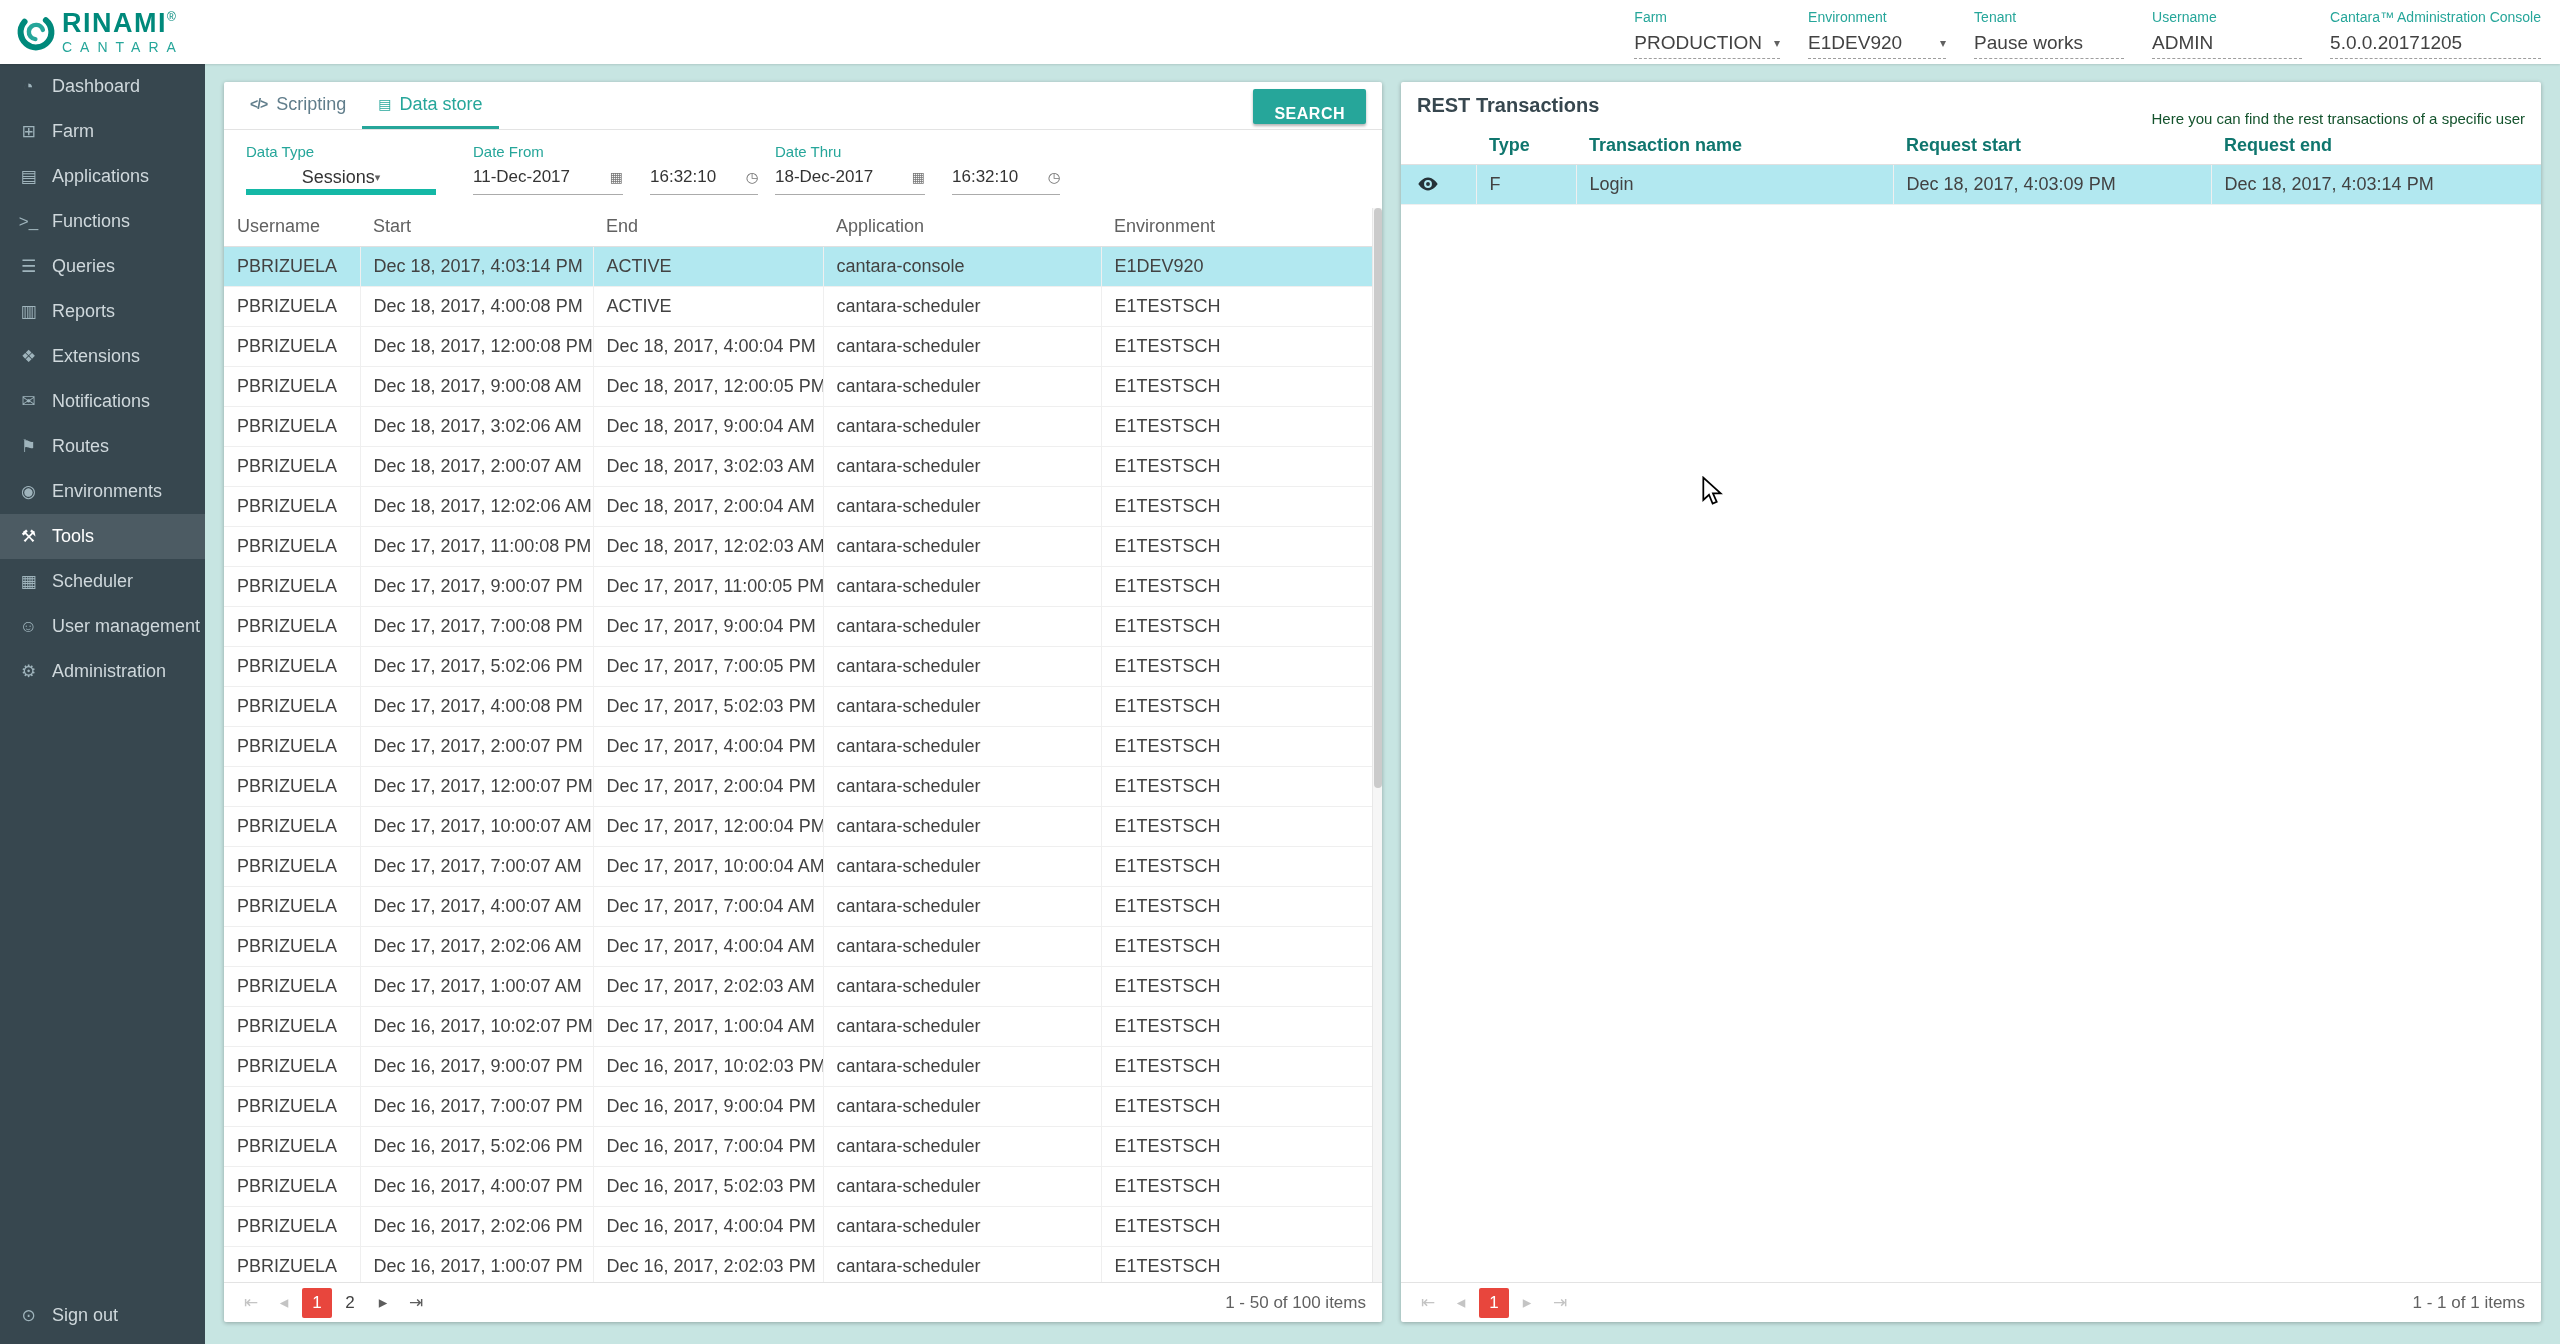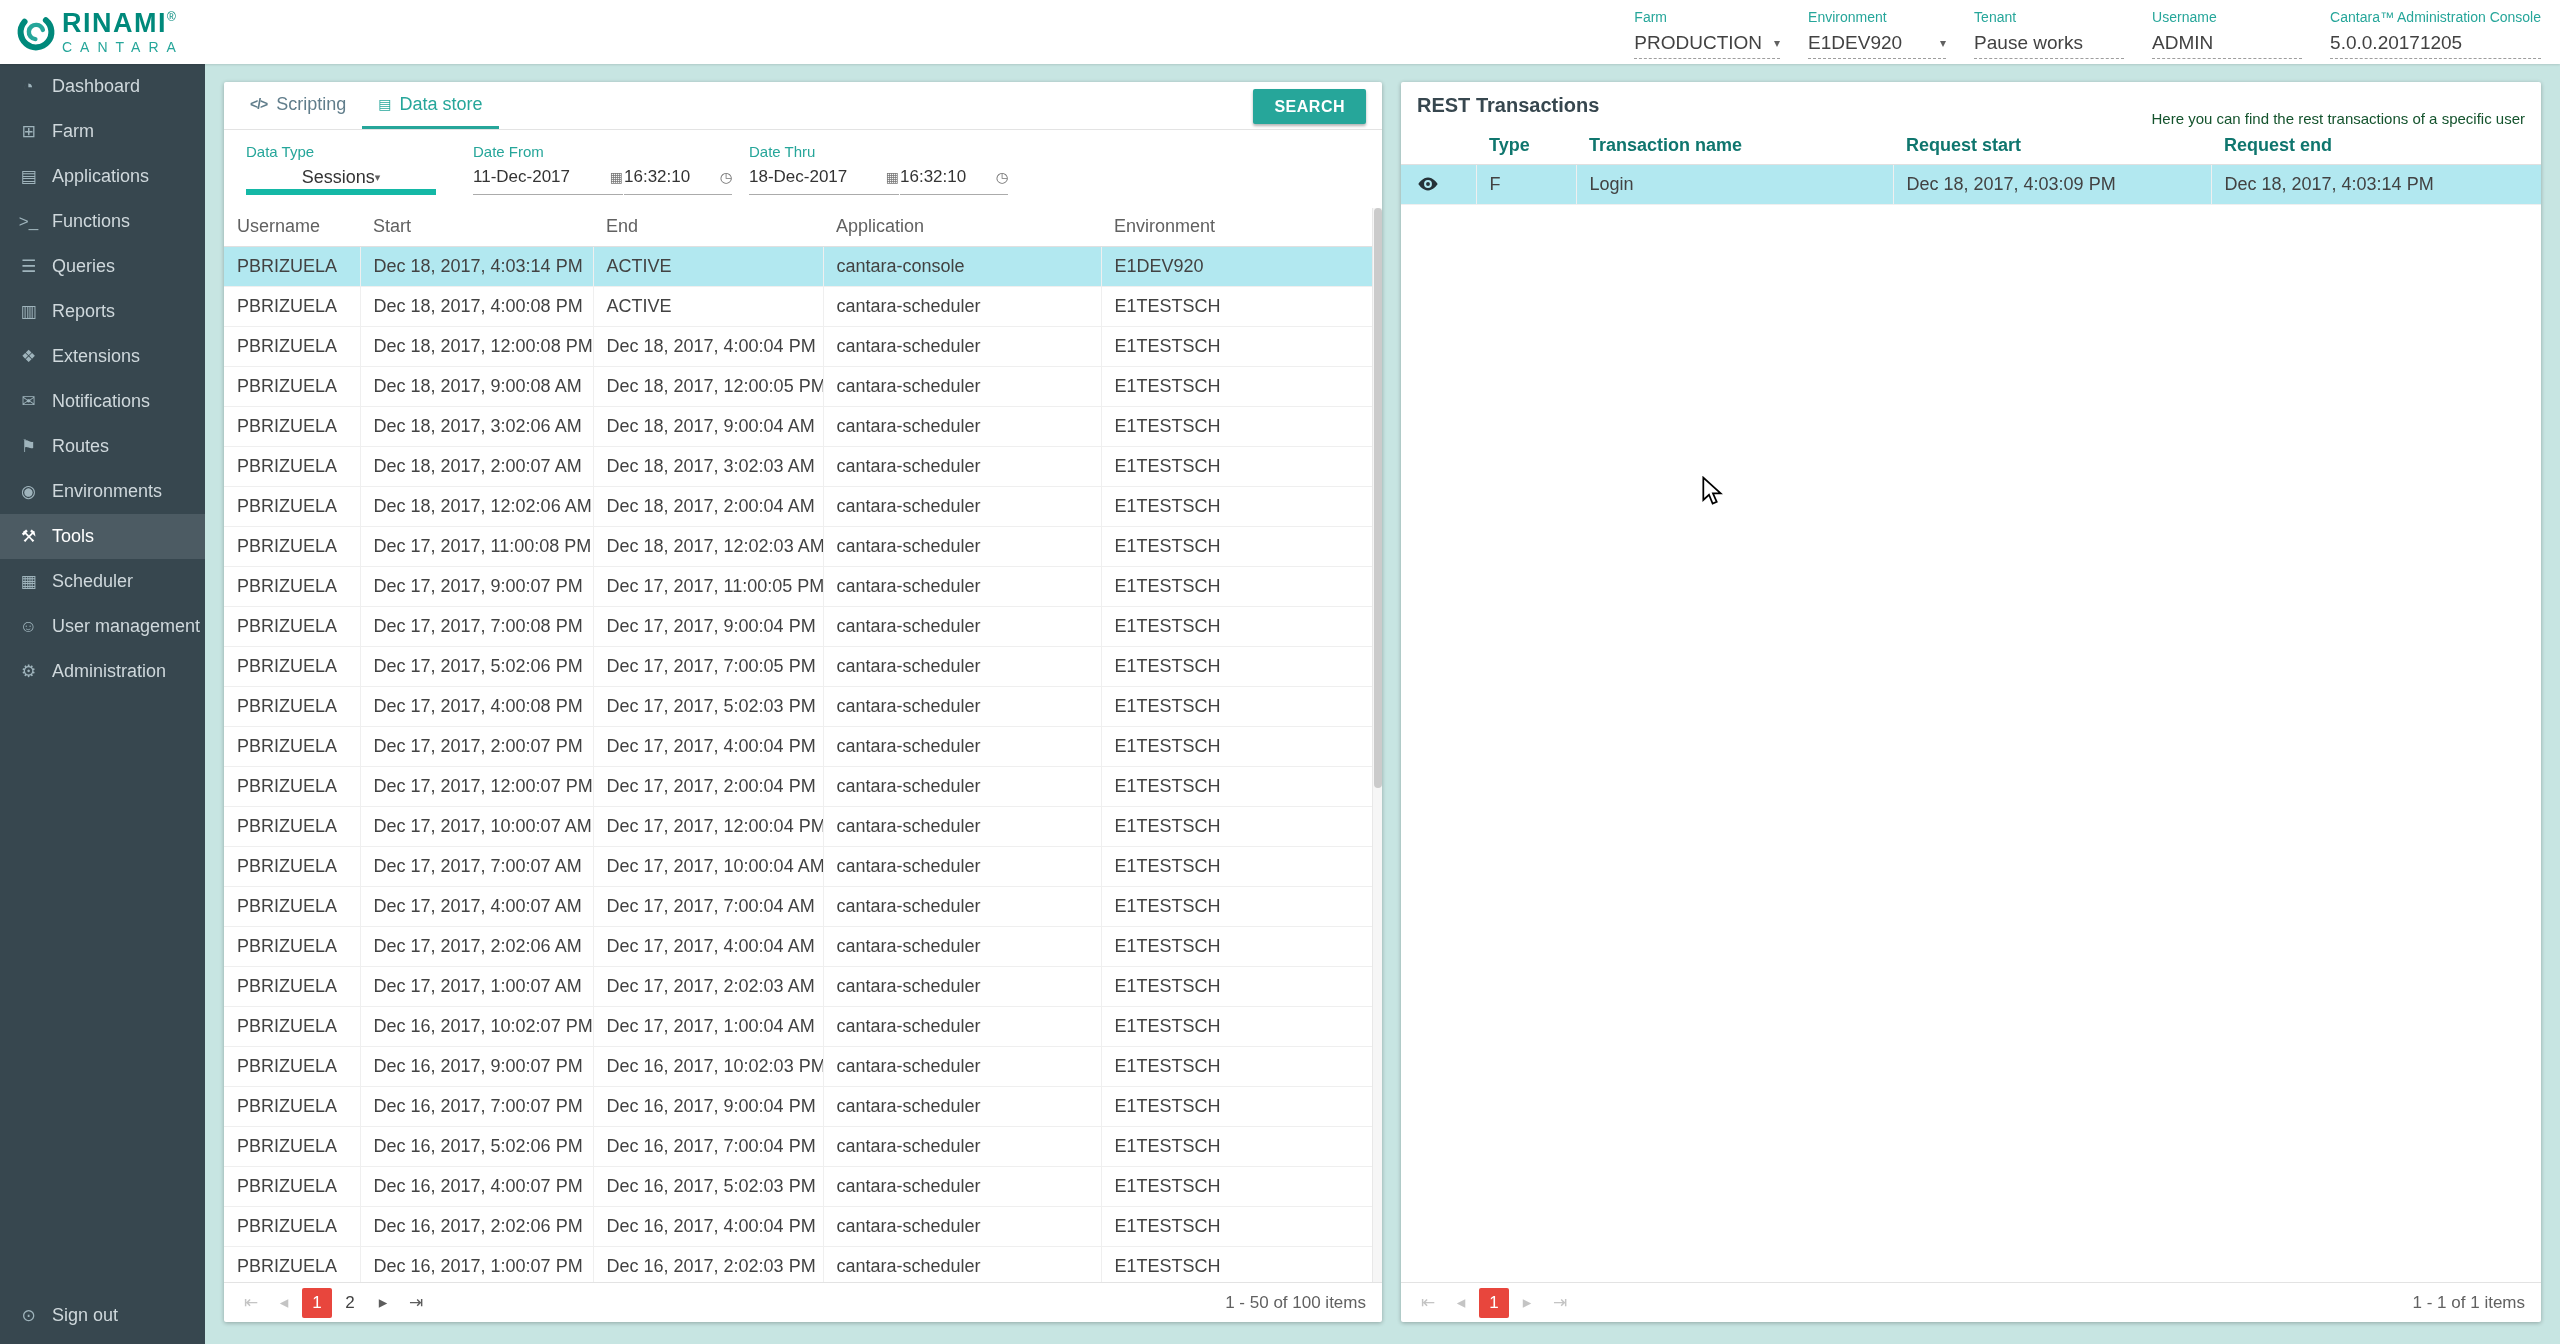--- a/index.html
+++ b/index.html
@@ -34,29 +34,29 @@
   
   .main { position:absolute; top:64px; left:205px; right:0; bottom:0; background:#c7e5e2; }
   .panel { position:absolute; top:18px; height:1240px; background:#fff; border-radius:2px; box-shadow:0 1px 4px rgba(0,0,0,.28); display:flex; flex-direction:column; overflow:hidden; }
   .left-panel { left:19px; width:1158px; }
   .right-panel { left:1196px; width:1140px; }
   
   .tabbar { height:48px; border-bottom:1px solid #e3e3e3; display:flex; align-items:stretch; position:relative; padding-left:10px; flex:none; }
   .tab { display:flex; align-items:center; gap:9px; padding:0 16px; font-size:18px; color:#607d8b; border-bottom:3px solid transparent; cursor:pointer; }
   .tab.selected { color:#26a69a; border-bottom-color:#26a69a; }
   .tab-icon { font-size:14px; font-weight:bold; letter-spacing:-1px; }
-  .search-btn { position:absolute; right:16px; top:7px; height:35px; padding:8px 21px; background:#26a69a; color:#fff; border:none; border-radius:2px; font-size:16px; font-weight:bold; letter-spacing:.5px; box-shadow:0 2px 3px rgba(0,0,0,.3); cursor:pointer; font-family:inherit; }
+  .search-btn { position:absolute; right:16px; top:7px; height:35px; padding:16px 21px; background:#26a69a; color:#fff; border:none; border-radius:2px; font-size:16px; font-weight:bold; letter-spacing:.5px; box-shadow:0 2px 3px rgba(0,0,0,.3); cursor:pointer; font-family:inherit; }
   
   .filters { display:flex; padding:13px 0 0 22px; height:78px; flex:none; }
   .f-label { font-size:15px; color:#26a69a; margin-bottom:7px; }
   .f-select { width:190px; display:flex; justify-content:center; align-items:center; border-bottom:6px solid #14b8a6; padding-bottom:1px; font-size:18px; color:#333; cursor:pointer; }
   .caret { font-size:11px; color:#616161; }
   .fg2 { margin-left:37px; }
   .fg3 { margin-left:17px; }
-  .f-dates { display:flex; gap:1px; }
+  .f-dates { display:flex; gap:27px; }
   .dt { display:flex; justify-content:space-between; align-items:center; border-bottom:1px solid #ababab; padding-bottom:7px; font-size:17px; color:#333; cursor:pointer; }
   .dt.date { width:150px; }
   .dt.time { width:108px; }
   .dt-icon { font-size:14px; color:#757575; }
   
   .grid { flex:1 1 auto; position:relative; overflow:hidden; }
   table { border-collapse:collapse; table-layout:fixed; }
   .left-grid-table { width:1148px; }
   .right-grid-table { width:100%; flex:none; }
   thead th { height:38px; text-align:left; padding:0 0 0 13px; font-size:18px; color:#616161; font-weight:normal; border-bottom:1px solid #e0e0e0; background:#fff; white-space:nowrap; overflow:hidden; }

